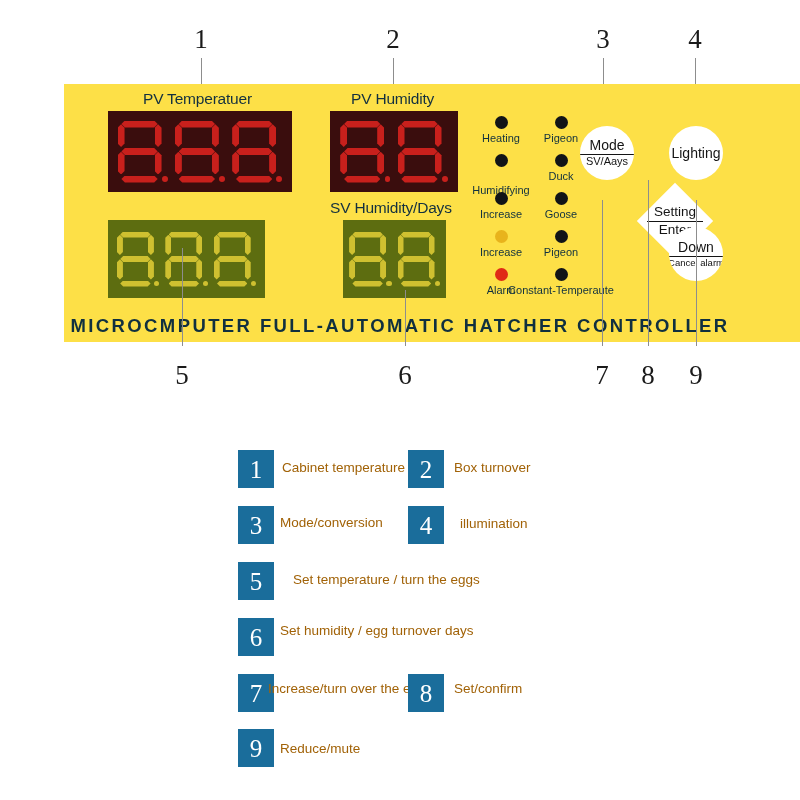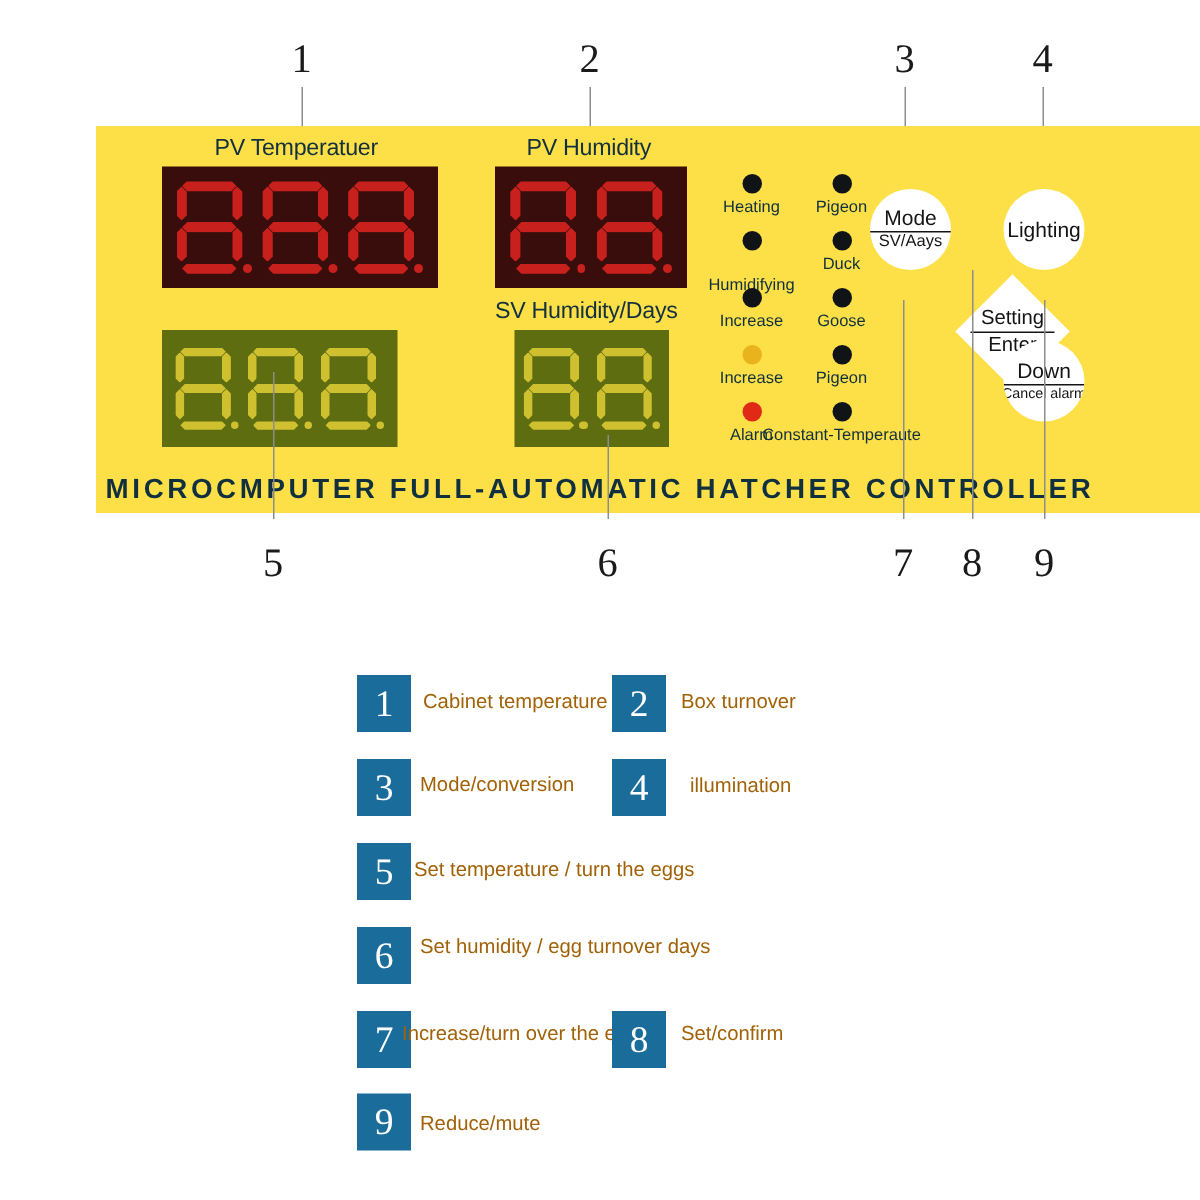--- a/index.html
+++ b/index.html
@@ -396,21 +396,21 @@
     <div class="legend-text" style="left:280px; top:516px;">Mode/conversion</div>
   </div>
 
   <div class="legend-item">
     <div class="legend-badge" style="left:408px; top:506px;">4</div>
     <div class="legend-text" style="left:460px; top:517px;">illumination</div>
   </div>
 
   <div class="legend-item">
     <div class="legend-badge" style="left:238px; top:562px;">5</div>
-    <div class="legend-text" style="left:276px; top:573px;">Set temperature / turn the eggs</div>
+    <div class="legend-text" style="left:293px; top:573px;">Set temperature / turn the eggs</div>
   </div>
 
   <div class="legend-item">
     <div class="legend-badge" style="left:238px; top:618px;">6</div>
     <div class="legend-text" style="left:280px; top:624px;">Set humidity / egg turnover days</div>
   </div>
 
   <div class="legend-item">
     <div class="legend-badge" style="left:238px; top:674px;">7</div>
     <div class="legend-text" style="left:268px; top:682px;">Increase/turn over the eggs</div>

